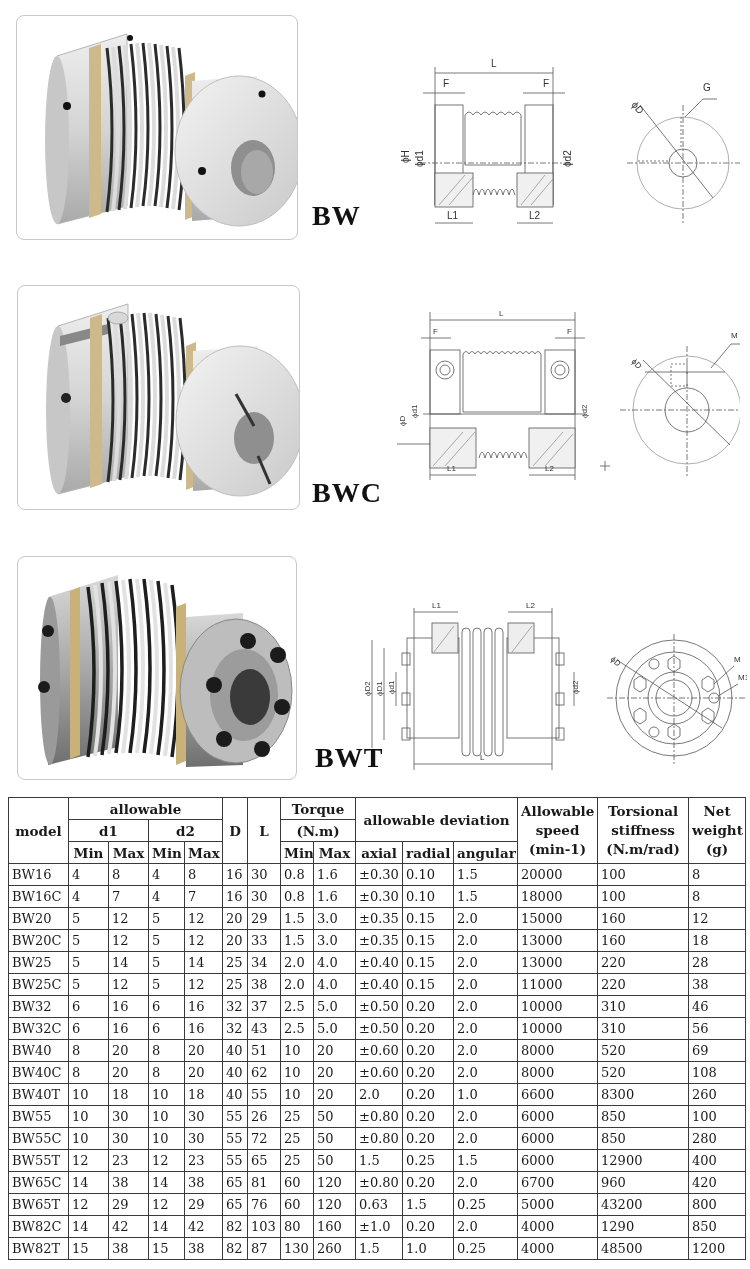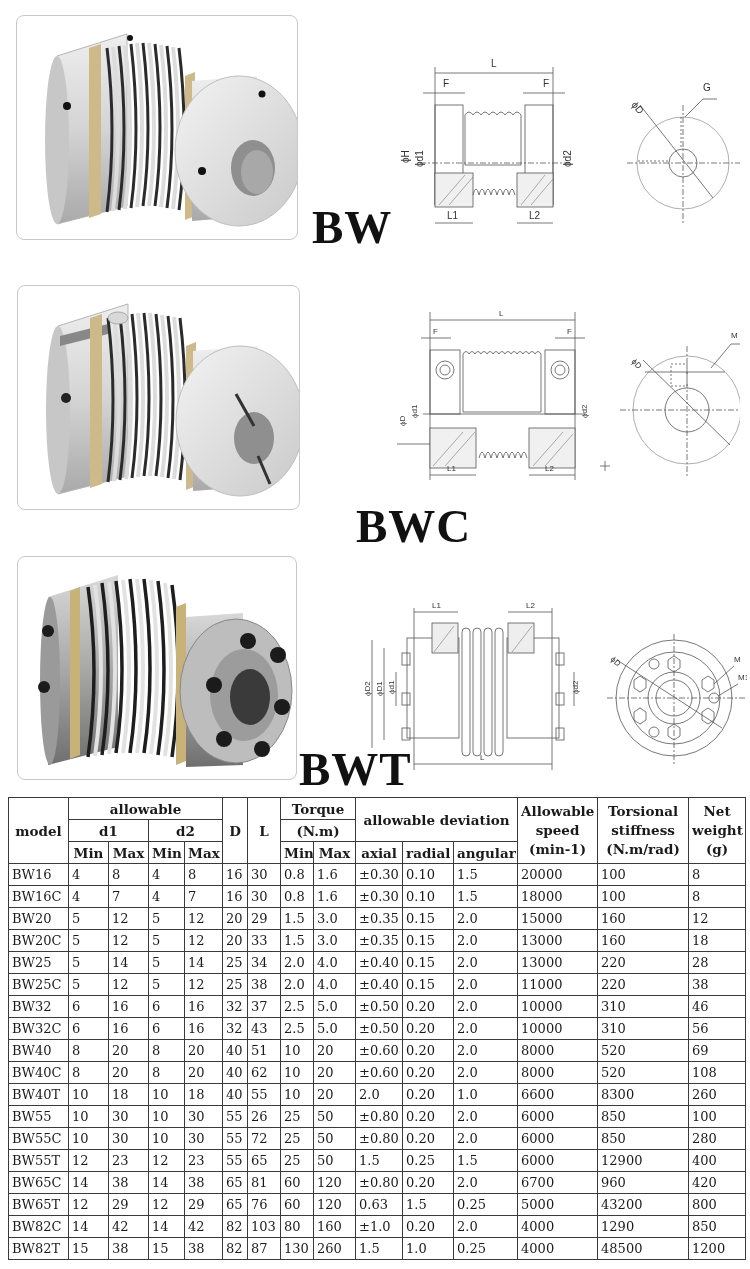--- a/index.html
+++ b/index.html
@@ -5,21 +5,21 @@
   * { box-sizing: border-box; margin: 0; padding: 0; }
   html, body { width: 750px; height: 1269px; background: #ffffff; overflow: hidden; }
   body { position: relative; font-family: "DejaVu Serif", serif; color: #1a1a1a; }
 
   .photo-frame {
     position: absolute; border: 1px solid #c8c8c8; border-radius: 8px;
     background: #ffffff; overflow: hidden;
   }
   .series-label {
     position: absolute; font-family: "Liberation Serif", serif; font-weight: bold;
-    font-size: 47px; color: #111; letter-spacing: 1px;
+    font-size: 28px; color: #111; letter-spacing: 1px;
   }
   .drawing { position: absolute; }
   .drawing svg { display: block; }
 
   
   .spec-table {
     position: absolute; left: 8px; top: 797px; width: 737px;
     border-collapse: collapse; table-layout: fixed;
     font-family: "DejaVu Serif", serif; font-size: 13px; color: #1a1a1a;
   }
@@ -169,21 +169,21 @@
     <path d="M168 60 L178 56 L178 200 L168 204 Z" fill="#cdb98a"></path>
     <path d="M175 65 L240 60 L240 200 L175 205 Z" fill="url(#alu1)"></path>
     <ellipse cx="222" cy="135" rx="64" ry="75" fill="url(#face1)" stroke="#bdbdbd"></ellipse>
     <ellipse cx="236" cy="152" rx="20" ry="26" fill="#8f8f8f"></ellipse>
     <line x1="218" y1="108" x2="236" y2="140" stroke="#333" stroke-width="3"></line>
     <line x1="240" y1="170" x2="252" y2="198" stroke="#333" stroke-width="3"></line>
     <circle cx="48" cy="112" r="5" fill="#222"></circle>
     <ellipse cx="100" cy="32" rx="10" ry="6" fill="#d8d8d8" stroke="#aaa"></ellipse>
   </svg>
 </div>
-<div class="series-label" style="left:312px; top:499px;margin-left:44px;">BWC</div>
+<div class="series-label" style="left:312px; top:477px;">BWC</div>
 
 <div class="drawing" style="left:395px; top:310px;">
   <svg width="345" height="175" viewBox="0 0 345 175" font-family="Liberation Sans, sans-serif" font-size="8" fill="none" stroke="#555" stroke-width="0.8">
     <line x1="35" y1="2" x2="35" y2="170"></line>
       <line x1="180" y1="2" x2="180" y2="170"></line>
     <line x1="35" y1="10" x2="180" y2="10"></line>
     <text x="104" y="6" fill="#333" stroke="none">L</text>
     <line x1="26" y1="28" x2="56" y2="28"></line>
       <line x1="160" y1="28" x2="190" y2="28"></line>
     <text x="38" y="24" fill="#333" stroke="none">F</text>
@@ -268,21 +268,21 @@
         <circle cx="260" cy="98" r="8"></circle>
       <circle cx="264" cy="150" r="8"></circle>
         <circle cx="244" cy="192" r="8"></circle>
       <circle cx="206" cy="182" r="8"></circle>
         <circle cx="196" cy="128" r="8"></circle>
       <circle cx="30" cy="74" r="6"></circle>
         <circle cx="26" cy="130" r="6"></circle>
     </g>
   </svg>
 </div>
-<div class="series-label" style="left:299px; top:742px;">BWT</div>
+<div class="series-label" style="left:315px; top:742px;">BWT</div>
 
 <div class="drawing" style="left:362px; top:598px;">
   <svg width="385" height="175" viewBox="0 0 385 175" font-family="Liberation Sans, sans-serif" font-size="8" fill="none" stroke="#555" stroke-width="0.8">
     <line x1="52" y1="14" x2="96" y2="14"></line>
       <line x1="146" y1="14" x2="190" y2="14"></line>
     <text x="70" y="10" fill="#333" stroke="none">L1</text>
     <text x="164" y="10" fill="#333" stroke="none">L2</text>
     <line x1="52" y1="10" x2="52" y2="172"></line>
       <line x1="190" y1="10" x2="190" y2="172"></line>
     <rect x="45" y="40" width="52" height="100"></rect>

